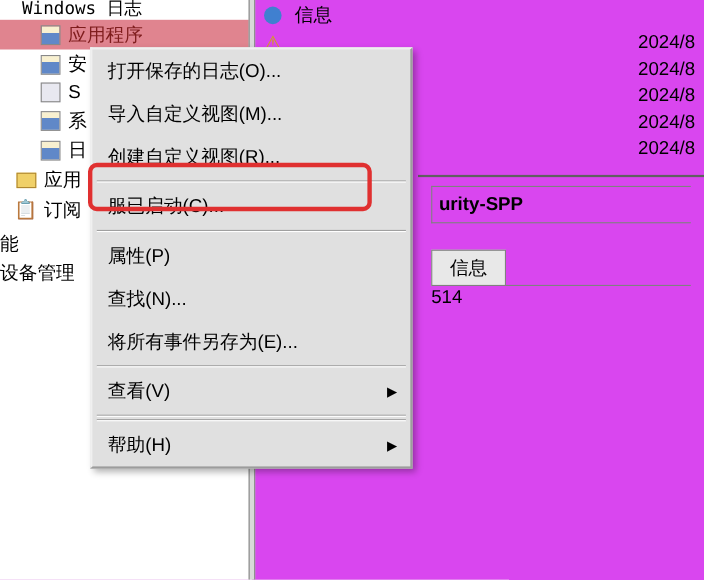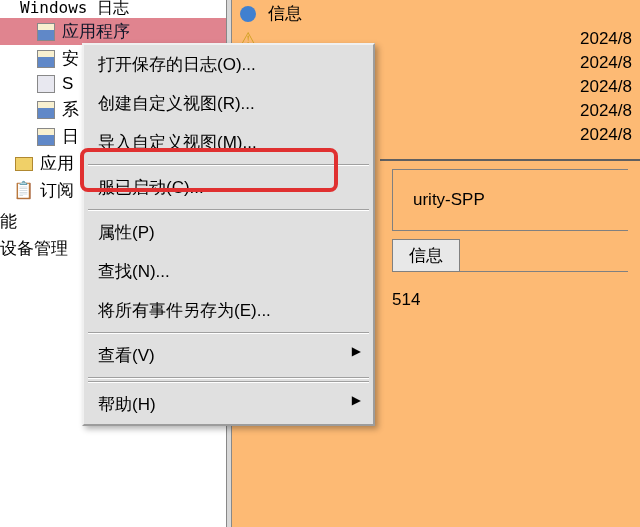--- a/index.html
+++ b/index.html
@@ -28,21 +28,21 @@
     }
     .tree-item {
       display: flex;
       align-items: center;
       padding: 2px 4px 2px 20px;
       gap: 6px;
       white-space: nowrap;
     }
     .tree-item.selected {
       background: #e0848f;
-      color: #0f172a;
+      color: #7f1d1d;
       padding-left: 36px;
     }
     .tree-item.level2 {
       padding-left: 36px;
     }
     .tree-item.plain {
       padding-left: 8px;
     }
     .tree-icon {
       width: 20px;
@@ -59,21 +59,21 @@
       border: 1px solid #888;
     }
     .folder-icon {
       width: 18px;
       height: 14px;
       background: #f0d068;
       border: 1px solid #b08830;
     }
     .main-area {
       flex: 1;
-      background: #fdba74;
+      background: #d946ef;
       position: relative;
     }
     .event-row {
       display: flex;
       align-items: center;
       padding: 2px 8px;
       gap: 10px;
       white-space: nowrap;
     }
     .event-icon {
@@ -105,42 +105,44 @@
     .event-date {
       margin-left: auto;
     }
     .detail-area {
       padding: 8px 12px;
       position: relative;
     }
     .detail-border {
       border: 1px solid #808080;
       border-right: none;
-      padding: 20px;
-      margin-bottom: 8px;
+      padding: 6px;
+      margin-bottom: 24px;
+      font-weight: bold;
     }
     .detail-btn {
       border: 1px solid #808080;
       background: #e8e8e8;
       padding: 4px 16px;
       display: inline-block;
     }
     .context-menu {
       position: absolute;
       left: 82px;
       top: 43px;
       width: 293px;
       background: #e0e0e0;
       border: 2px outset #f0f0f0;
       box-shadow: 3px 3px 6px rgba(0,0,0,0.3);
       z-index: 100;
     }
     .menu-item {
       padding: 8px 14px;
       display: flex;
+      align-items: center;
       cursor: default;
       position: relative;
     }
     .menu-separator {
       border-top: 1px solid #a0a0a0;
       border-bottom: 1px solid #ffffff;
       margin: 2px 4px;
     }
     .menu-arrow {
       position: absolute;
@@ -259,36 +261,36 @@
     <div style="border-top:2px solid #606060; margin-top:12px; margin-left:150px; margin-right:0;"></div>
 
     <div class="detail-area" style="margin-left:150px;">
       <div class="detail-border">
         <span>urity-SPP</span>
       </div>
       <div class="detail-btn">
         <span>信息</span>
       </div>
       <div style="border-top:1px solid #808080; margin-top:-1px; margin-left:68px;"></div>
-      <div style="margin-top:18px;">514</div>
+      <div style="">514</div>
     </div>
   </div>
 </div>
 
 <div class="main-border"></div>
 
 <div class="context-menu">
   <div class="menu-item">
     <span>打开保存的日志(O)...</span>
   </div>
   <div class="menu-item">
+    <span>导入自定义视图(M)...</span>
+  </div>
+  <div class="menu-item">
     <span>创建自定义视图(R)...</span>
-  </div>
-  <div class="menu-item">
-    <span>导入自定义视图(M)...</span>
   </div>
   <div class="menu-separator"></div>
   <div class="menu-item">
     <span>服已启动(C)...</span>
   </div>
   <div class="menu-separator"></div>
   <div class="menu-item">
     <span>属性(P)</span>
   </div>
   <div class="menu-item">

